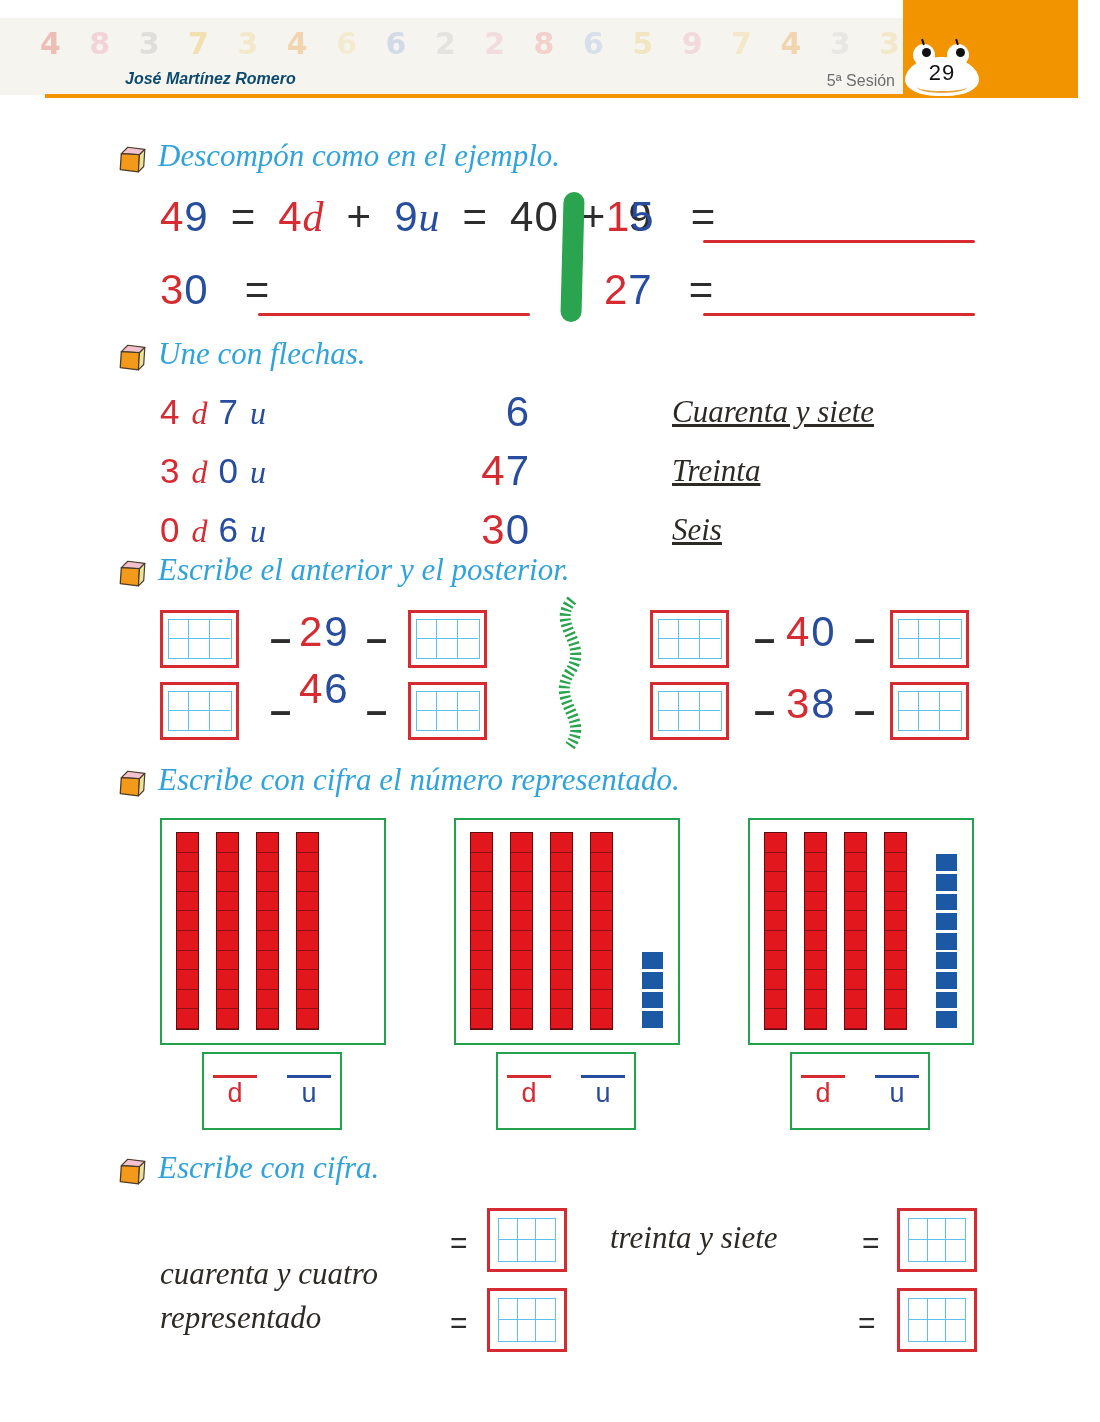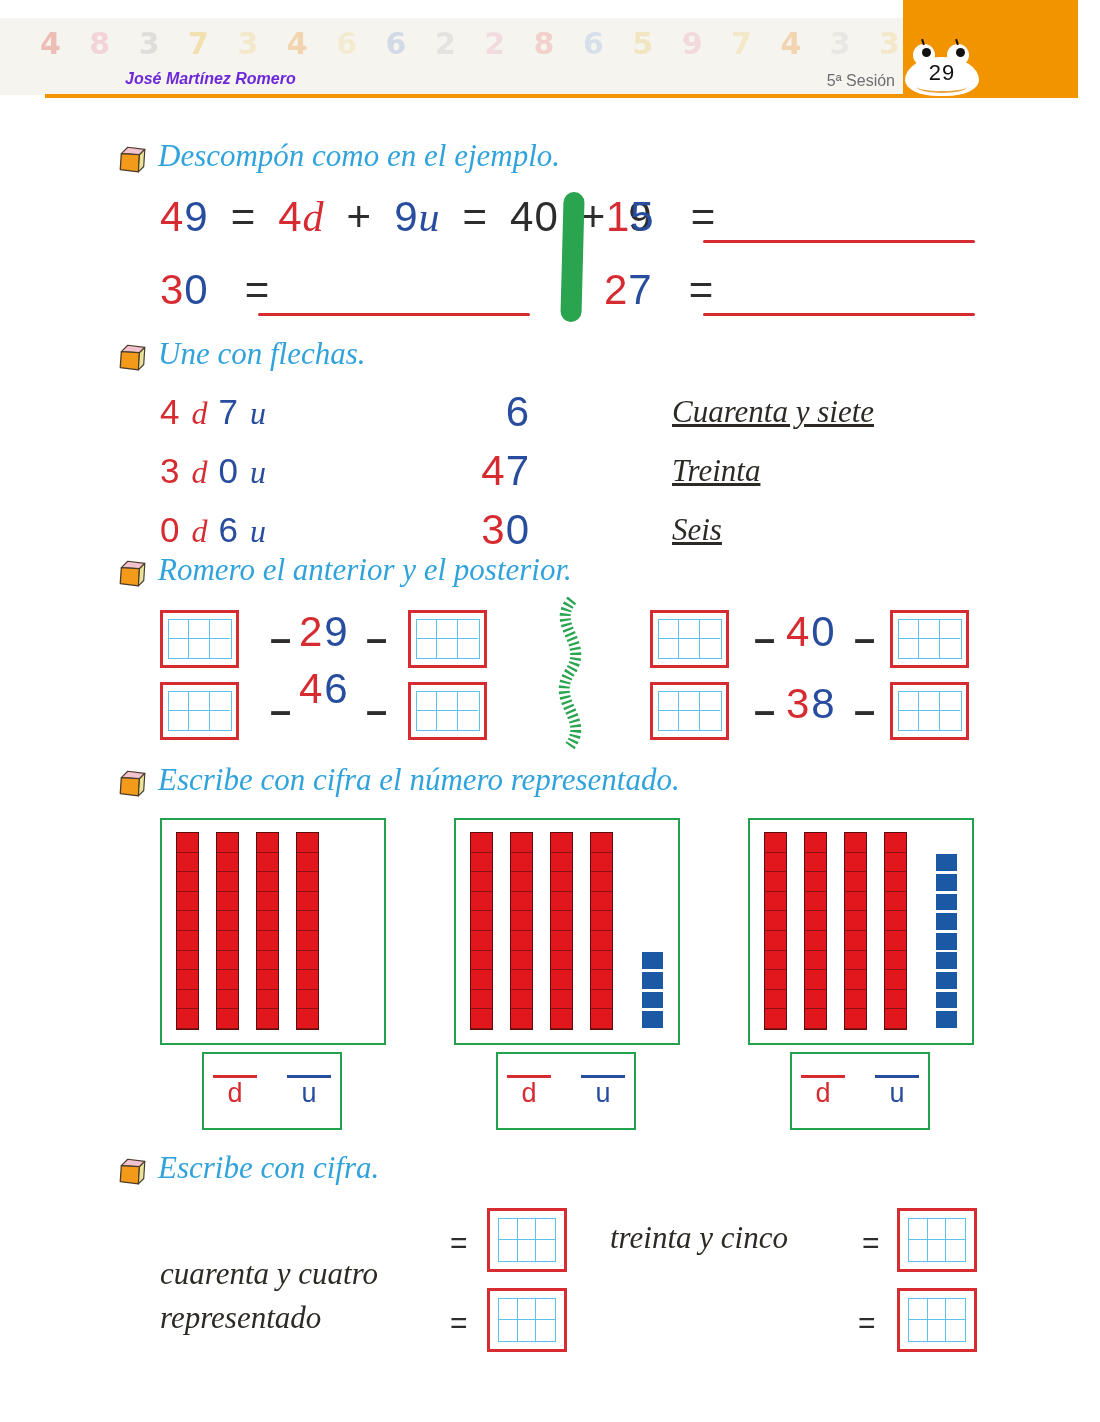--- a/index.html
+++ b/index.html
@@ -5,21 +5,21 @@
   * { margin:0; padding:0; box-sizing:border-box; }
   html,body { background:#ffffff; }
   .page { position:relative; width:1100px; height:1422px; background:#ffffff; overflow:hidden;
           font-family:"Liberation Sans", sans-serif; }
   .abs { position:absolute; }
 
   
   .hdr-strip { left:0; top:18px; width:903px; height:77px; background:#f6f4ef; }
   .deco-row { left:40px; top:26px; width:860px; display:flex; justify-content:space-between;
               font-size:30px; font-weight:bold; opacity:.38; font-family:"DejaVu Sans", sans-serif; }
-  .author { left:125px; top:70px; font-style:italic; font-size:16px; color:#6d28d9; font-weight:bold; }
+  .author { left:125px; top:70px; font-style:italic; font-size:16px; color:#0c4a6e; font-weight:bold; }
   .session { left:760px; top:72px; width:135px; text-align:right; font-size:16px; color:#6d6e71; }
   .orange-block { left:903px; top:0; width:175px; height:96px; background:#f29400; }
   .hdr-rule { left:45px; top:94px; width:1033px; height:4px; background:#f29400; }
   .frog { left:905px; top:44px; width:74px; height:52px; }
   .frog .eye { position:absolute; width:22px; height:22px; background:#fff; border-radius:50%; top:0; }
   .frog .eye.l { left:8px; } .frog .eye.r { left:42px; }
   .frog .eye::after { content:''; position:absolute; width:9px; height:9px; background:#111; border-radius:50%; top:4px; right:4px; }
   .frog .eye::before { content:''; position:absolute; width:2px; height:6px; background:#111; top:-5px; left:9px; transform:rotate(-18deg); }
   .frog .face { position:absolute; left:0; top:13px; width:74px; height:39px; background:#fff;
                 border-radius:50% 50% 46% 46% / 62% 62% 42% 42%; }
@@ -192,21 +192,21 @@
     </div>
     <div class="s2-num"><span class="r">3</span><span class="b">0</span></div>
     <div class="hand s2-word">Seis</div>
   </div>
 
   <svg class="abs cube-icon" style="left:116px;top:558px" viewBox="0 0 30 28">
     <path d="M5,9 L11,3 L27,5 L22,10 Z" fill="#f2c3ce" stroke="#4a3b2a" stroke-width="1.1" stroke-linejoin="round"></path>
     <path d="M5,9 L22,10 L21,26 L4,24 Z" fill="#f39a1a" stroke="#4a3b2a" stroke-width="1.2" stroke-linejoin="round"></path>
     <path d="M22,10 L27,5 L26,21 L21,26 Z" fill="#e8e29a" stroke="#4a3b2a" stroke-width="1.1" stroke-linejoin="round"></path>
   </svg>
-  <div class="abs sec-title" style="left:158px;top:552px">Romero el anterior y el posterior.</div>
+  <div class="abs sec-title" style="left:158px;top:552px">Escribe el anterior y el posterior.</div>
 
   <div class="abs gridbox" style="left:160px;top:610px">
       <span class="grid6">
         <i></i>
         <i></i>
         <i></i>
         <i></i>
         <i></i>
         <i></i>
       </span>
@@ -395,21 +395,21 @@
       <span class="grid6">
         <i></i>
         <i></i>
         <i></i>
         <i></i>
         <i></i>
         <i></i>
       </span>
     </div>
 
-  <div class="abs hand" style="left:610px;top:1220px">treinta y cinco</div>
+  <div class="abs hand" style="left:610px;top:1220px">treinta y siete</div>
   <span class="abs eq5" style="left:862px;top:1226px">=</span>
   <div class="abs bigbox" style="left:897px;top:1208px">
       <span class="grid6">
         <i></i>
         <i></i>
         <i></i>
         <i></i>
         <i></i>
         <i></i>
       </span>

